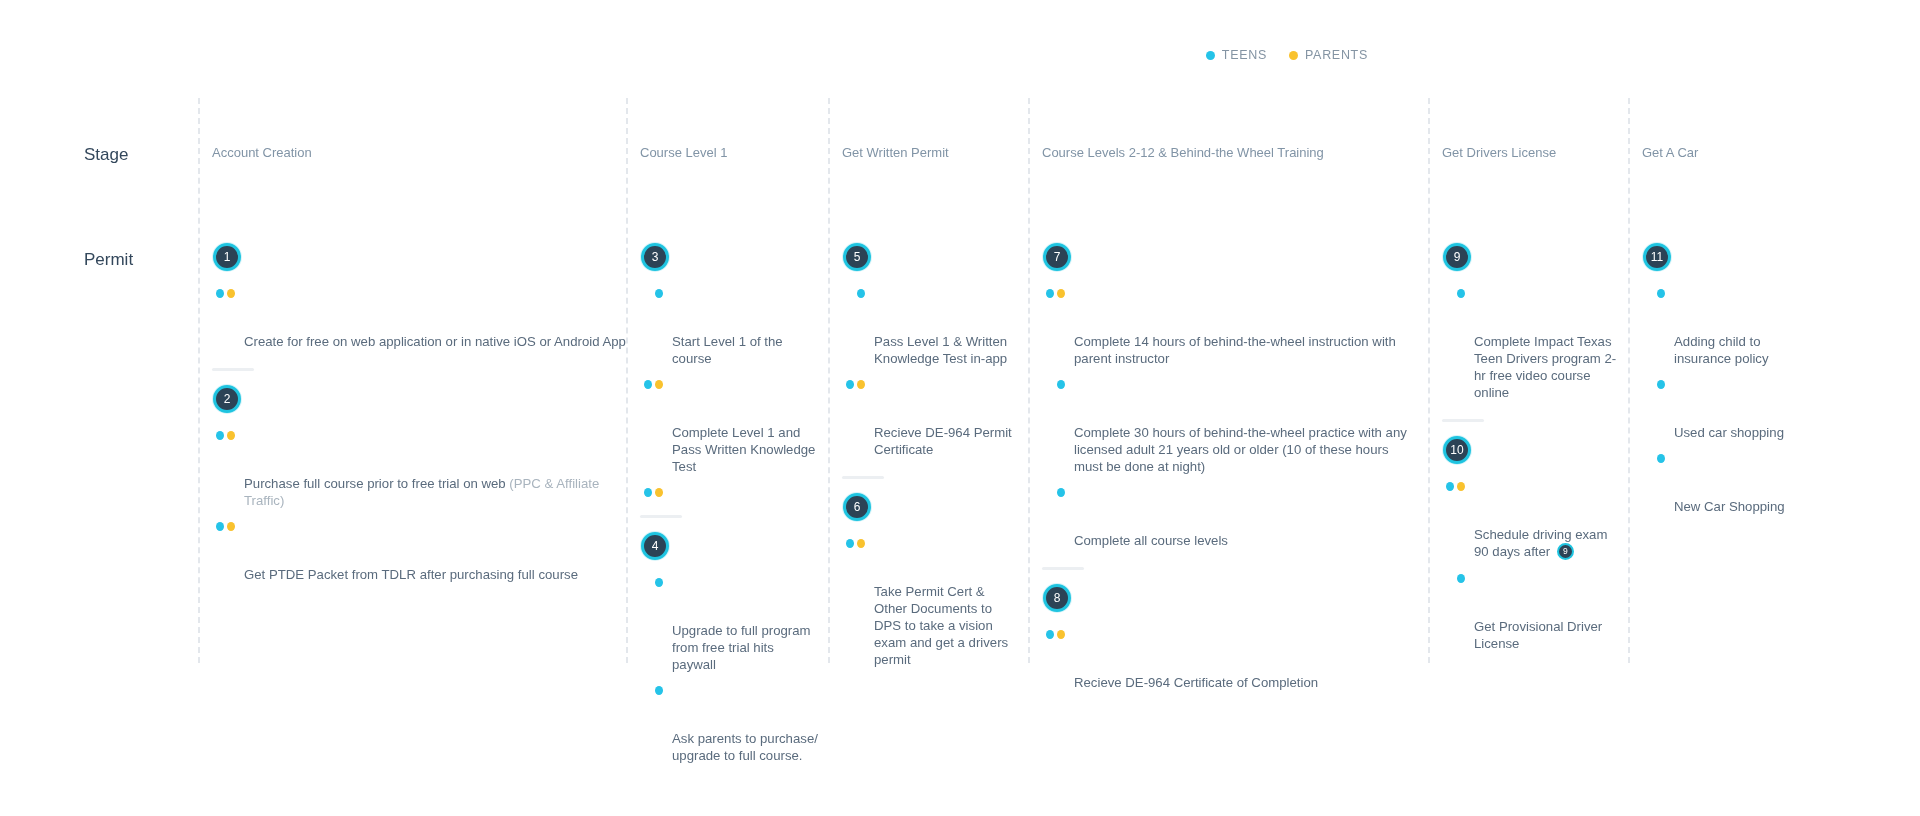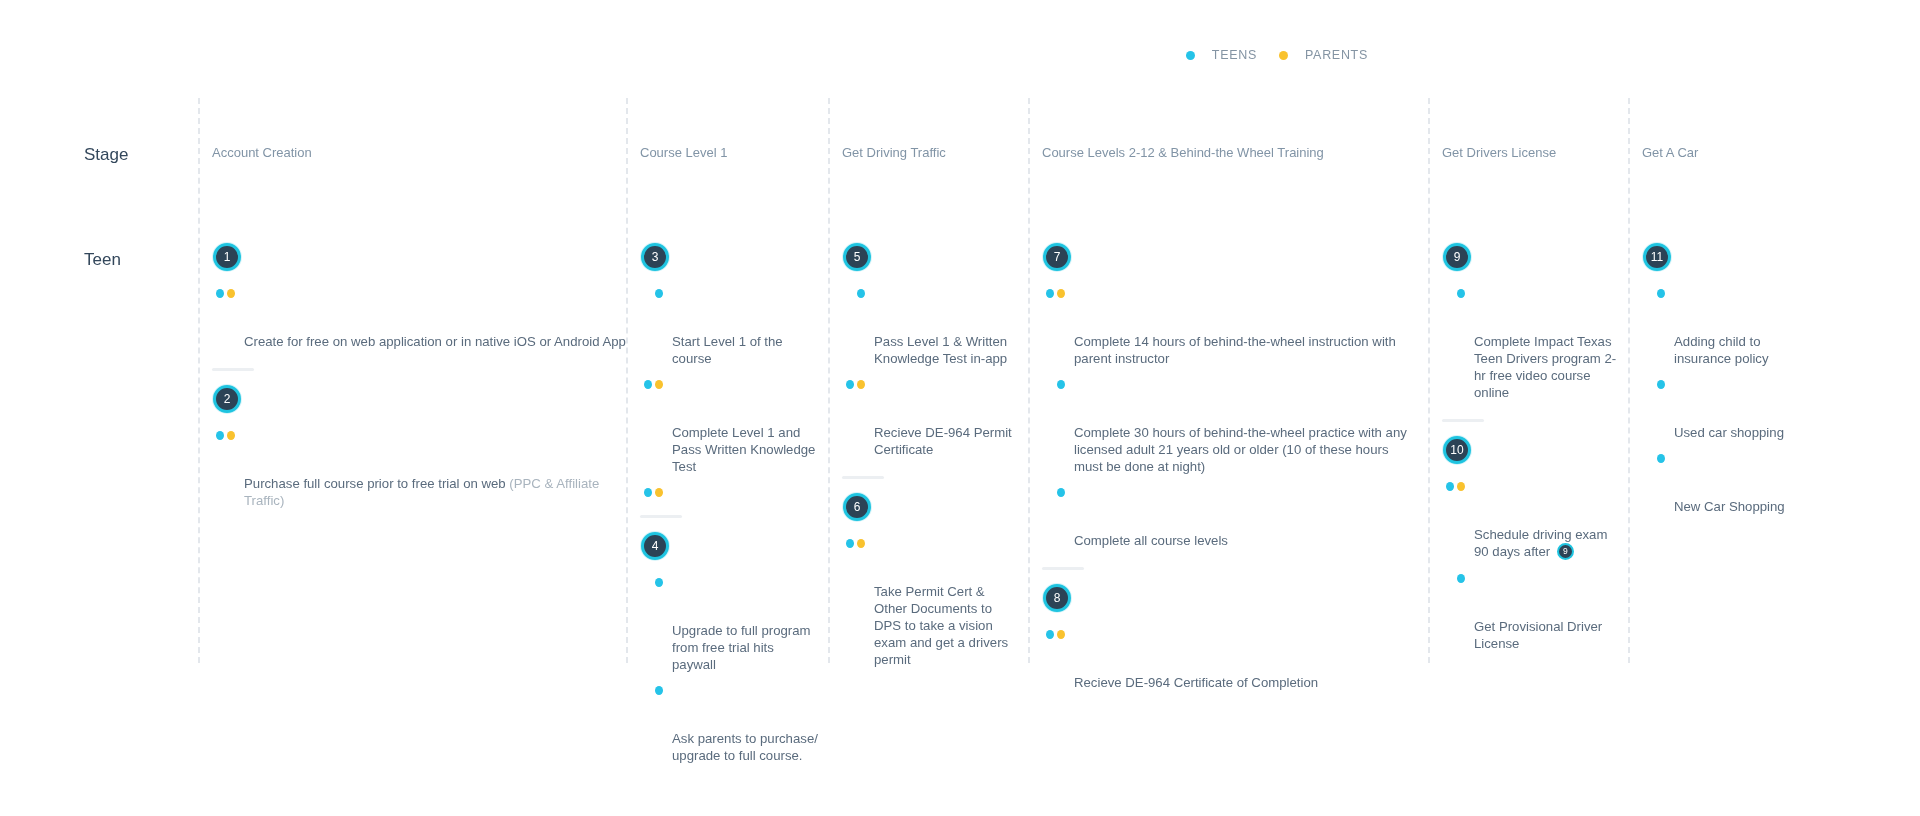--- a/index.html
+++ b/index.html
@@ -21,21 +21,21 @@
     position: absolute;
     top: 48px;
     right: 552px;
     display: flex;
     align-items: center;
     gap: 22px;
   }
   .legend-item {
     display: flex;
     align-items: center;
-    gap: 17px;
+    gap: 7px;
   }
   .legend-dot {
     width: 9px;
     height: 9px;
     border-radius: 50%;
     display: block;
   }
   .legend-dot.teens { background: #25c3e8; }
   .legend-dot.parents { background: #f9c22e; }
   .legend-label {
@@ -180,21 +180,21 @@
       <span class="legend-label">TEENS</span>
     </div>
     <div class="legend-item">
       <span class="legend-dot parents"></span>
       <span class="legend-label">PARENTS</span>
     </div>
   </div>
 
 <div id="board">
   <div class="row-label" id="label-stage">Stage</div>
-  <div class="row-label" id="label-doing">Teen</div>
+  <div class="row-label" id="label-doing">Permit</div>
 <div class="divider" style="left: 182px;"></div>
     <div class="column" style="left: 182px; width: 430px;">
       <div class="col-head">Account Creation</div>
       <div class="col-body" style="width: 416px;">
         <div class="group">
           <div class="badge">1</div>
           <div class="tasks">
             <div class="task">
               <span class="dots">
                 <span class="dot teens"></span>
@@ -208,20 +208,27 @@
           <div class="group-sep"></div>
           <div class="badge">2</div>
           <div class="tasks">
             <div class="task">
               <span class="dots">
                 <span class="dot teens"></span>
                 <span class="dot parents"></span>
               </span>
               <span class="task-text">Purchase full course prior to free trial on web <span class="muted">(PPC &amp; Affiliate Traffic)</span></span>
             </div>
+            <div class="task">
+              <span class="dots">
+                <span class="dot teens"></span>
+                <span class="dot parents"></span>
+              </span>
+              <span class="task-text">Get PTDE Packet from TDLR after purchasing full course</span>
+            </div>
           </div>
         </div>
       </div>
     </div>
     <div class="divider" style="left: 610px;"></div>
     <div class="column" style="left: 610px; width: 195px;">
       <div class="col-head">Course Level 1</div>
       <div class="col-body" style="width: 181px;">
         <div class="group">
           <div class="badge">3</div>
@@ -262,21 +269,21 @@
                 <span class="dot teens"></span>
               </span>
               <span class="task-text">Ask parents to purchase/ upgrade to full course.</span>
             </div>
           </div>
         </div>
       </div>
     </div>
     <div class="divider" style="left: 812px;"></div>
     <div class="column" style="left: 812px; width: 190px;">
-      <div class="col-head">Get Driving Traffic</div>
+      <div class="col-head">Get Written Permit</div>
       <div class="col-body" style="width: 176px;">
         <div class="group">
           <div class="badge">5</div>
           <div class="tasks">
             <div class="task">
               <span class="dots">
                 <span class="dot teens"></span>
               </span>
               <span class="task-text">Pass Level 1 &amp; Written Knowledge Test in-app</span>
             </div>

